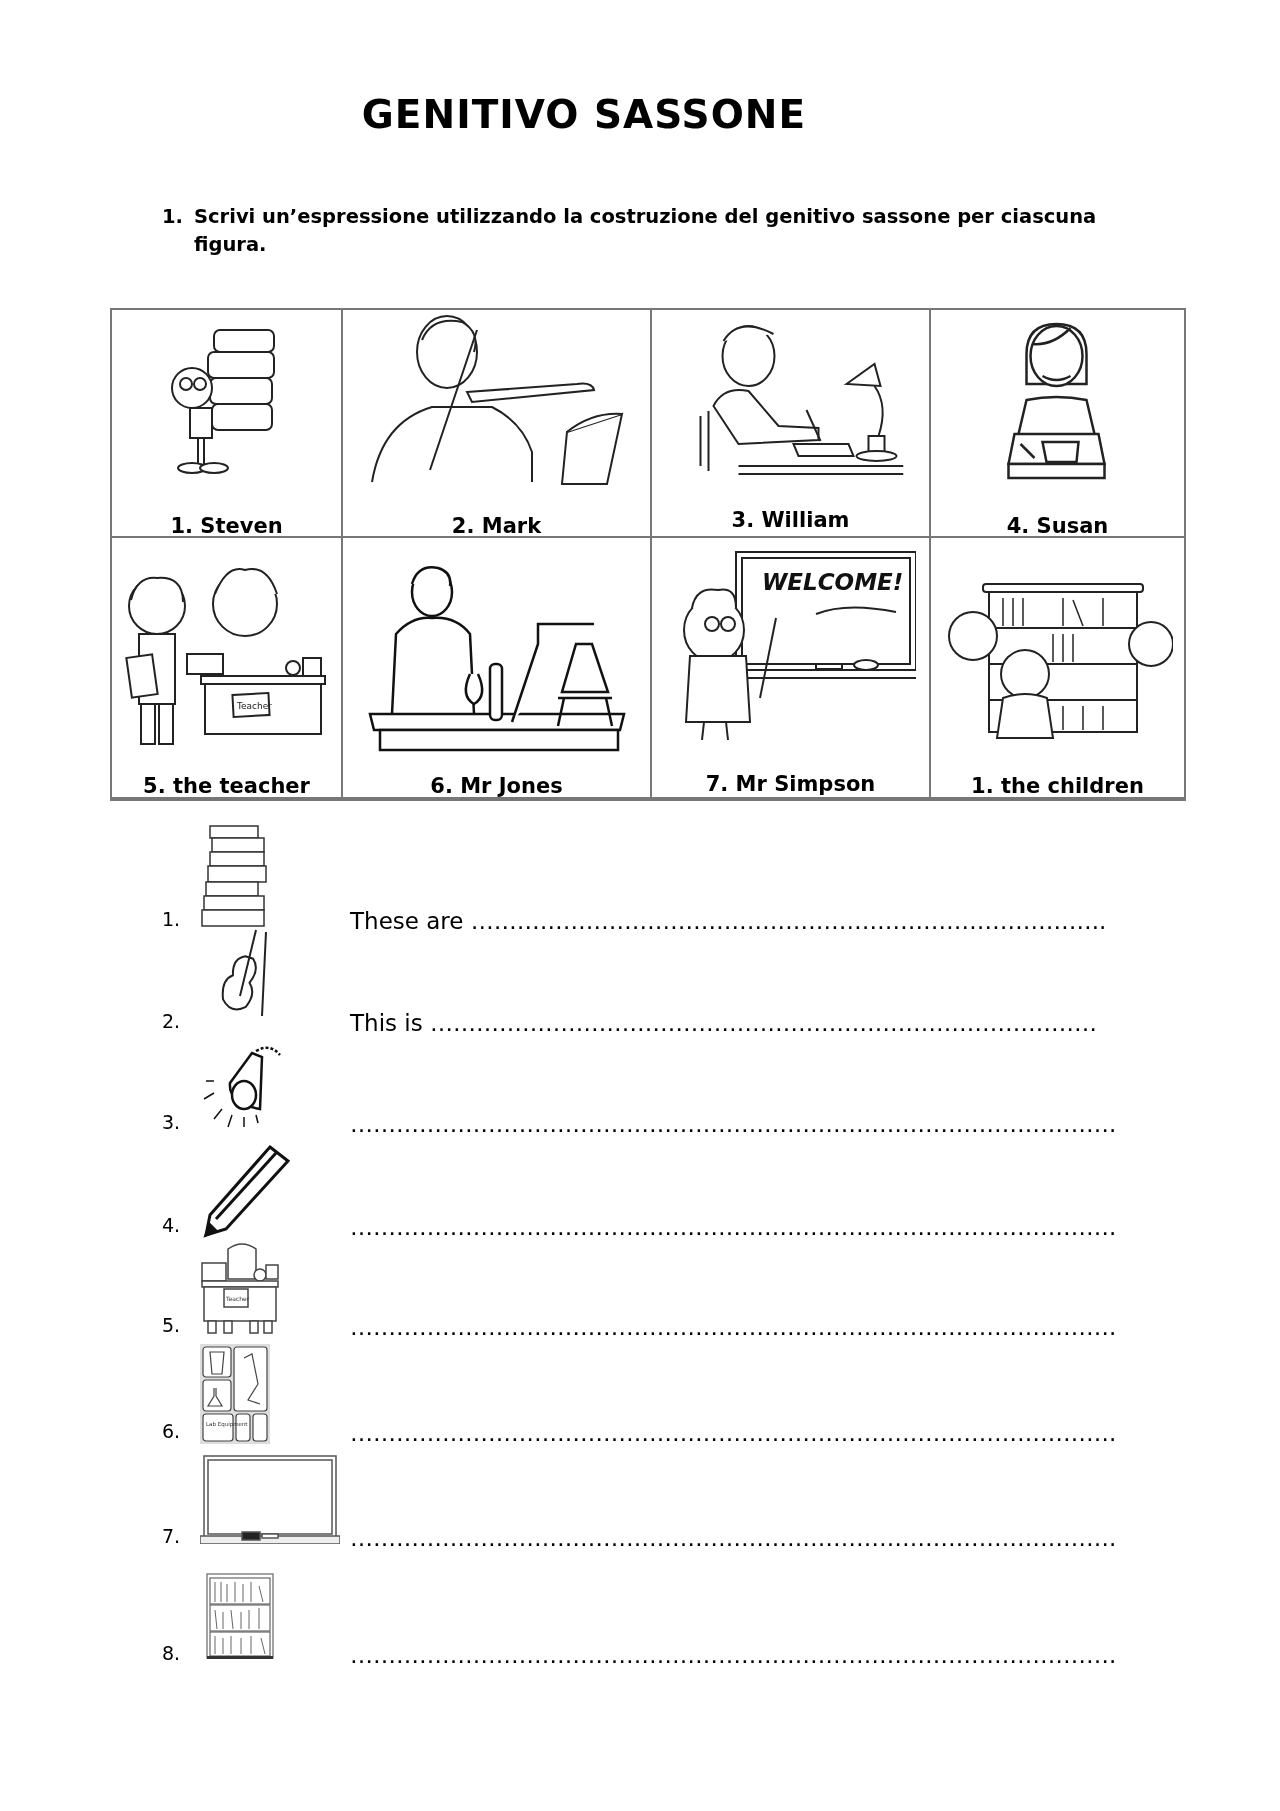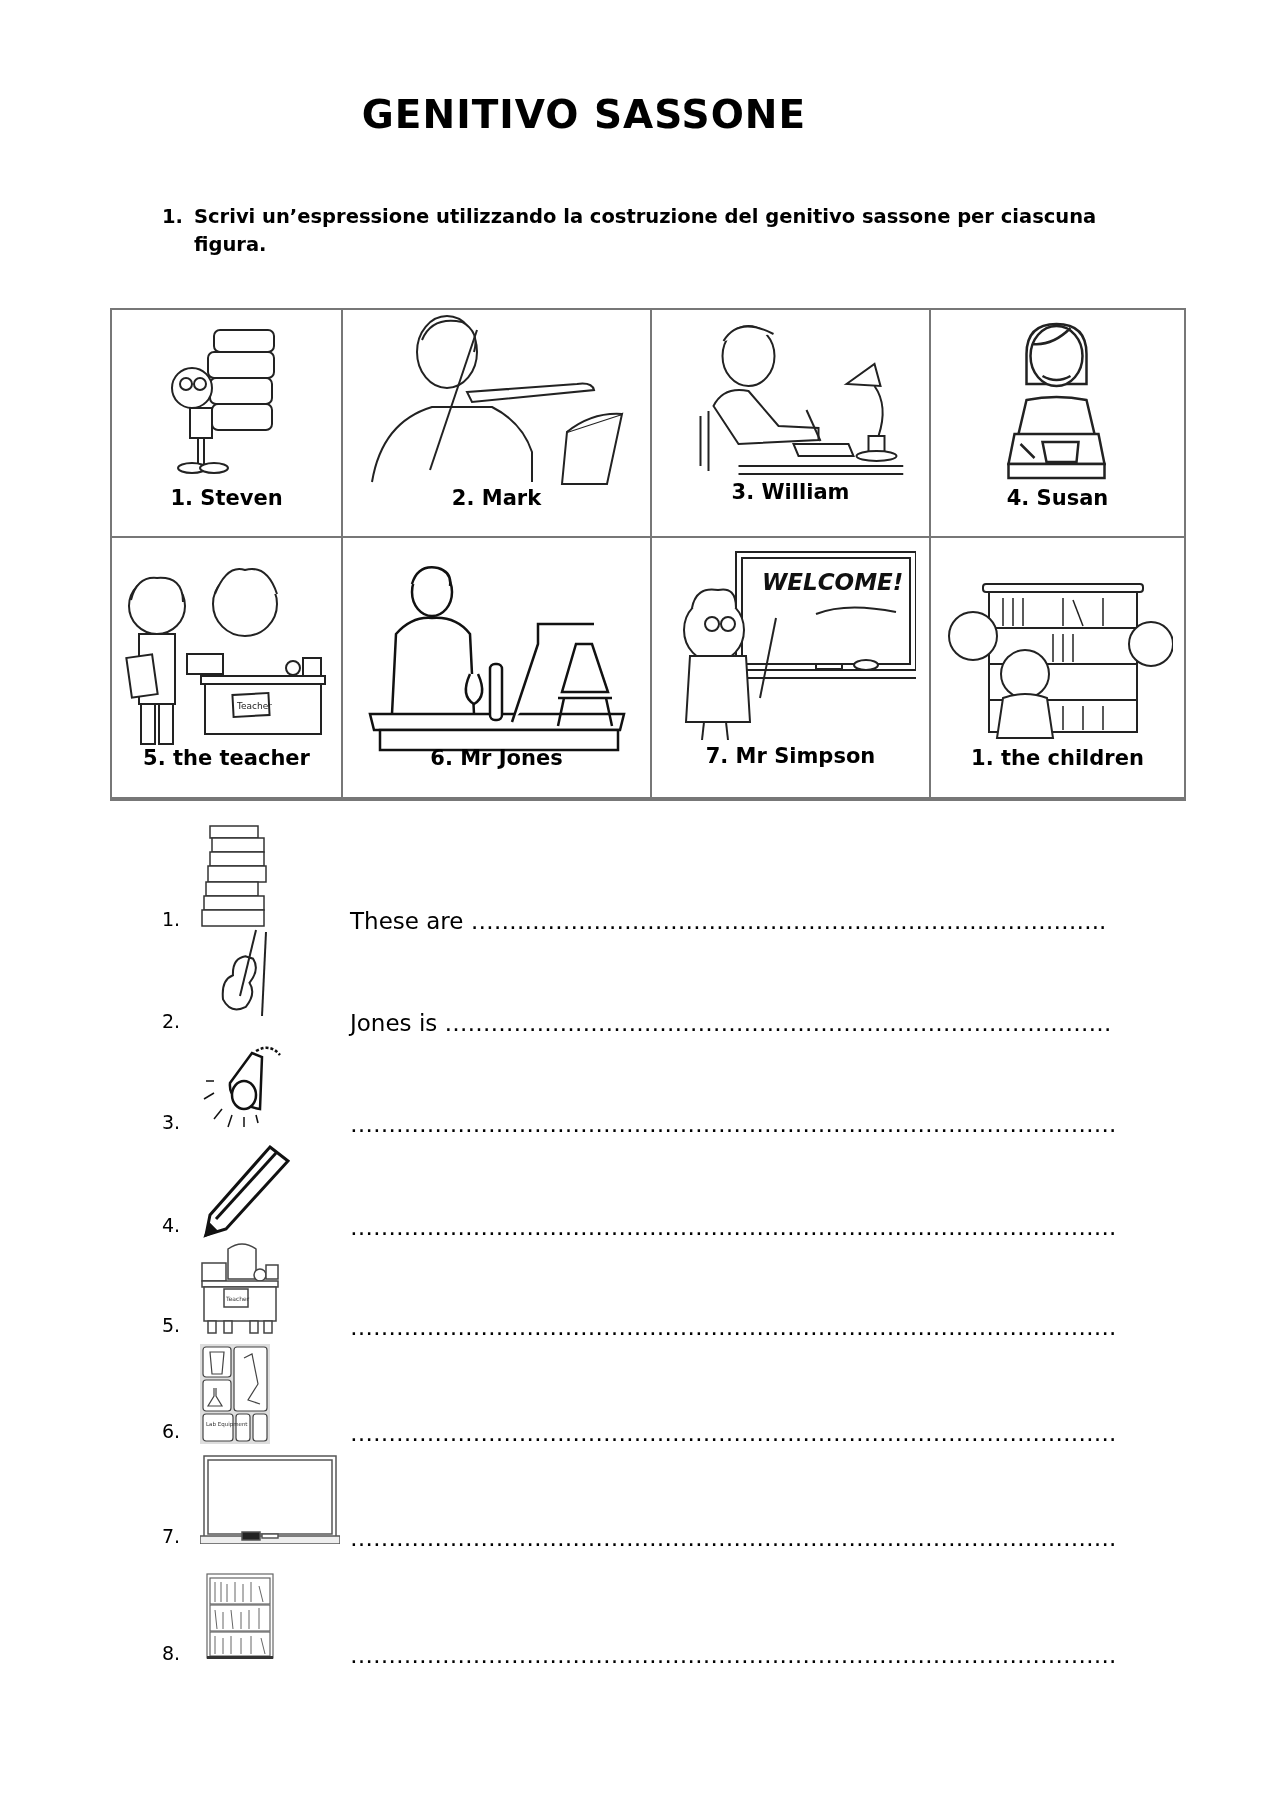--- a/index.html
+++ b/index.html
@@ -12,21 +12,21 @@
   .instr .num { position:absolute; left:0; top:0; }
   .instr .txt { margin-left:32px; display:block; }
 
   .grid { position:absolute; left:110px; top:308px; width:1076px; height:493px;
           border:2px solid #777; box-sizing:border-box; display:grid;
           grid-template-columns:231px 309px 279px 1fr; grid-template-rows:228px 1fr; }
   .cell { border-right:2px solid #777; border-bottom:2px solid #777; position:relative; }
   .cell.c4 { border-right:none; }
   .cell svg { position:absolute; left:50%; transform:translateX(-50%); }
   .cell .cap { position:absolute; left:0; right:0; text-align:center; font-weight:bold;
-               font-size:21px; }
+               font-size:21px;margin-top:28px; }
   .row1 .cap { top:176px; }
   .row2 .cap { top:208px; }
 
   .ex { position:absolute; left:0; width:1280px; }
   .ex .n { position:absolute; left:162px; font-size:19px; font-family:"DejaVu Sans", sans-serif; }
   .ex .pic { position:absolute; left:200px; }
   .ex .line { position:absolute; left:350px; font-size:23px; white-space:nowrap; }
   .dots { letter-spacing:0; }
 </style>
 </head>
@@ -227,21 +227,21 @@
 <div class="ex" style="top:928px">
   <svg class="pic" width="85" height="96" viewBox="0 0 85 96" style="top:-2px">
     <g fill="#fff" stroke="#222" stroke-width="2">
       <path d="M36 30 Q24 36 30 52 Q20 60 28 78 Q40 90 52 78 Q58 62 48 54 Q54 38 44 30 Z" transform="rotate(18 40 60)"></path>
       <line x1="56" y1="4" x2="40" y2="70"></line>
         <line x1="66" y1="6" x2="62" y2="90"></line>
     </g>
   </svg>
   <span class="n" style="top:82px">2.</span>
   <span class="line" style="top:82px">
-    <span>Jones is </span><span class="dots">……………………………………………………………………………</span>
+    <span>This is </span><span class="dots">……………………………………………………………………………</span>
   </span>
 </div>
 
 <div class="ex" style="top:1035px">
   <svg class="pic" width="95" height="90" viewBox="0 0 95 90" style="top:4px">
     <g fill="#fff" stroke="#111" stroke-width="2.5">
       <path d="M56 12 Q70 4 80 16" fill="none" stroke-dasharray="3 2"></path>
       <path d="M52 14 L30 44 Q28 64 60 70 L62 18 Z"></path>
         <ellipse cx="44" cy="56" rx="12" ry="14"></ellipse>
       <g stroke-width="1.5">

